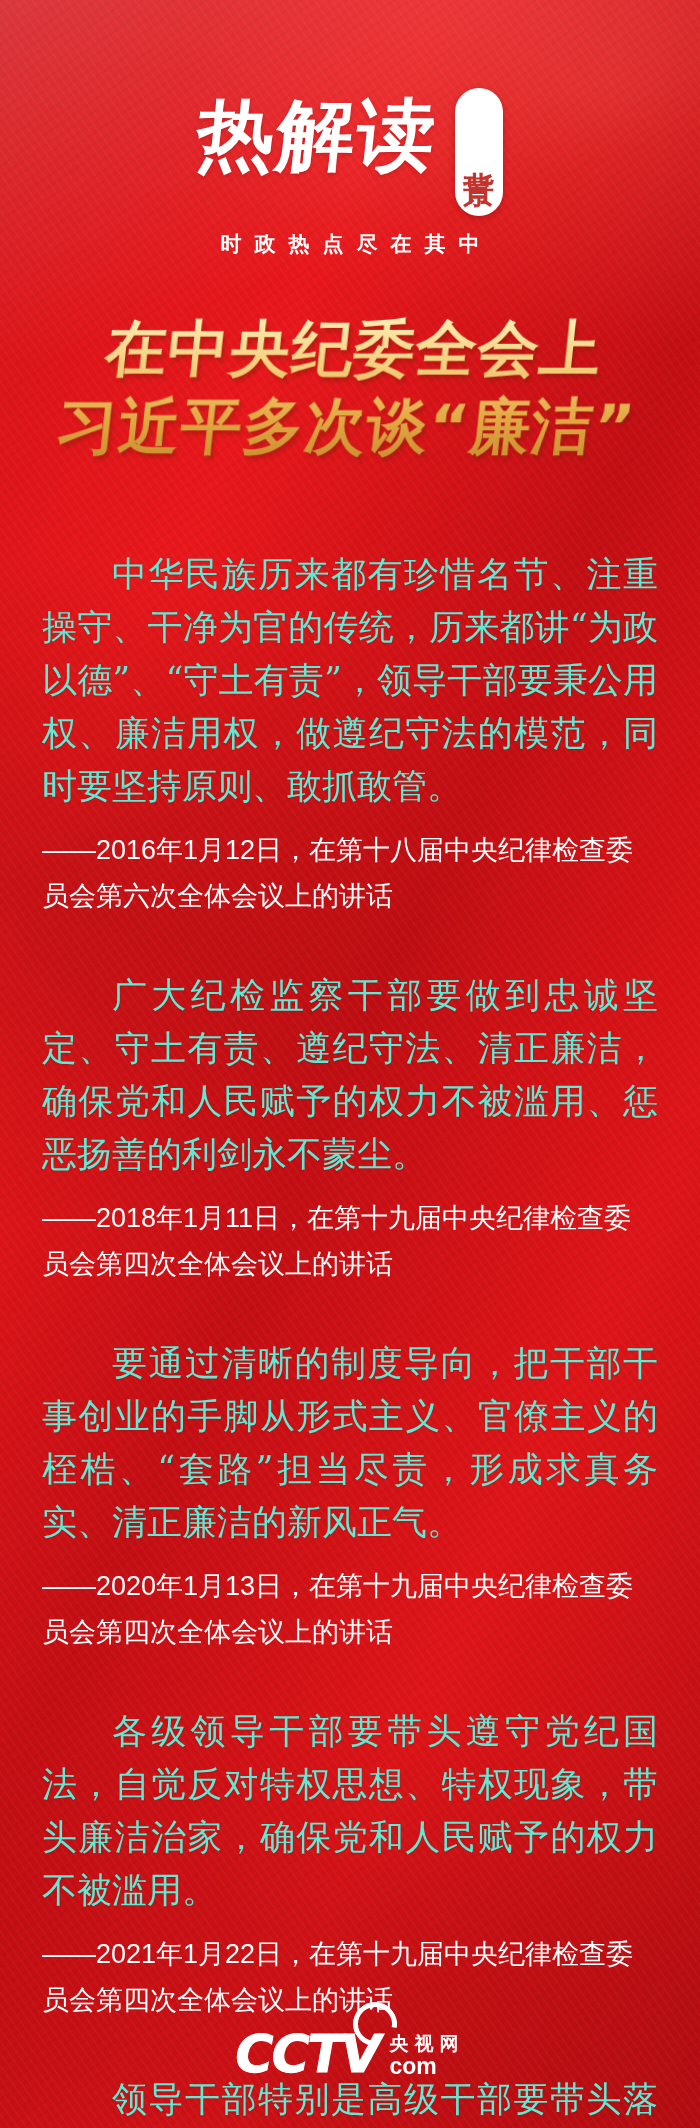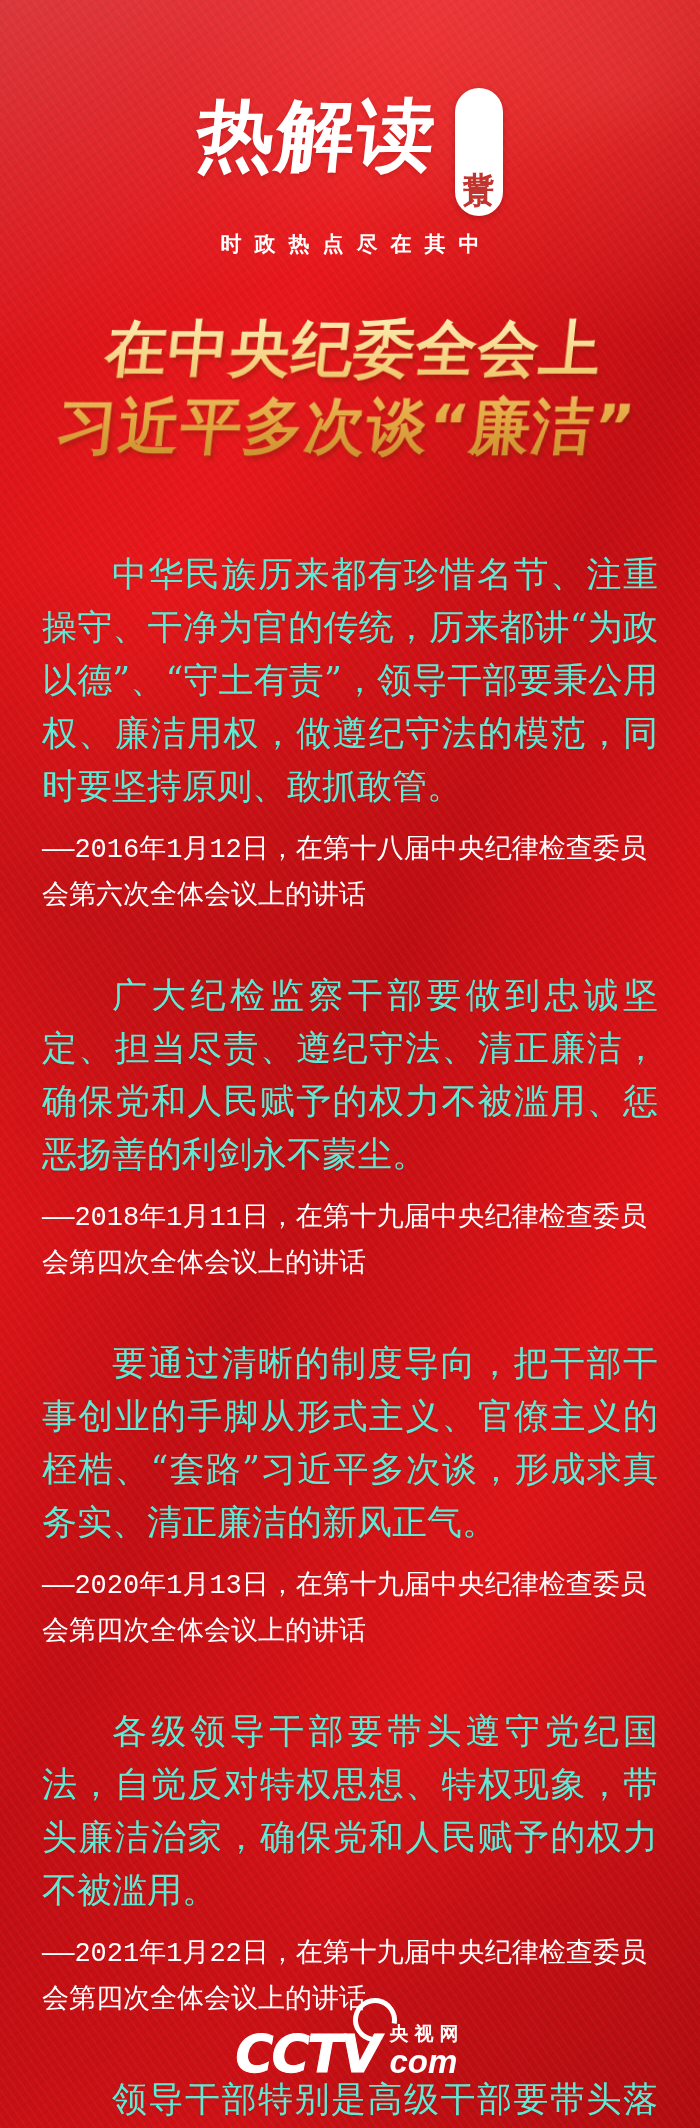--- a/index.html
+++ b/index.html
@@ -64,21 +64,21 @@
   .quote-block{ margin-bottom:50px; }
   .quote-text{
     color:#5eead4; font-size:35px; line-height:53px;
     text-align:justify; text-indent:2em; font-weight:500;
     font-family:"DejaVu Serif","Liberation Serif",serif;
     text-shadow:0 1px 2px rgba(120,0,0,0.20);
   }
   .quote-source{
     margin-top:14px; color:#ffffff; font-size:27px; line-height:46px;
     font-weight:400; text-align:left;
-    font-family:Liberation Mono, monospace;
+    font-family:Liberation Sans, sans-serif;
   }
 
   
   .footer{ position:absolute; left:0; bottom:48px; width:700px;
            display:flex; justify-content:center; }
   .cctv{ position:relative; display:flex; align-items:flex-end; gap:10px;
          color:#ffffff; }
   .cctv-word{
     font-size:52px; font-weight:900; letter-spacing:-2px; line-height:1;
     transform:skewX(-10deg);
@@ -86,21 +86,21 @@
     -webkit-text-stroke:1px #ffffff;
   }
   .cctv-ring{
     position:absolute; left:118px; top:-26px; width:44px; height:44px;
     border:5px solid #ffffff; border-radius:50%;
     border-bottom-color:transparent; transform:rotate(-35deg);
   }
   .cctv-right{ display:flex; flex-direction:column; align-items:flex-start;
                line-height:1; margin-bottom:2px; }
   .cctv-cn{ font-size:19px; font-weight:700; letter-spacing:6px; margin-bottom:2px; }
-  .cctv-com{ font-size:33px; font-weight:700; letter-spacing:0;font-style:italic; }
+  .cctv-com{ font-size:23px; font-weight:700; letter-spacing:0; }
 </style>
 </head>
 <body>
 
 <div class="sheet">
 
   <div class="header">
     <div class="logo-row">
       <span class="logo-main">热解读</span>
       <span class="badge">
@@ -116,26 +116,26 @@
   </div>
 
   <div class="quotes">
 
     <div class="quote-block">
       <p class="quote-text">中华民族历来都有珍惜名节、注重操守、干净为官的传统，历来都讲“为政以德”、“守土有责”，领导干部要秉公用权、廉洁用权，做遵纪守法的模范，同时要坚持原则、敢抓敢管。</p>
       <p class="quote-source">——2016年1月12日，在第十八届中央纪律检查委员会第六次全体会议上的讲话</p>
     </div>
 
     <div class="quote-block">
-      <p class="quote-text">广大纪检监察干部要做到忠诚坚定、担当尽责、遵纪守法、清正廉洁，确保党和人民赋予的权力不被滥用、惩恶扬善的利剑永不蒙尘。</p>
+      <p class="quote-text">广大纪检监察干部要做到忠诚坚定、守土有责、遵纪守法、清正廉洁，确保党和人民赋予的权力不被滥用、惩恶扬善的利剑永不蒙尘。</p>
       <p class="quote-source">——2018年1月11日，在第十九届中央纪律检查委员会第四次全体会议上的讲话</p>
     </div>
 
     <div class="quote-block">
-      <p class="quote-text">要通过清晰的制度导向，把干部干事创业的手脚从形式主义、官僚主义的桎梏、“套路”习近平多次谈，形成求真务实、清正廉洁的新风正气。</p>
+      <p class="quote-text">要通过清晰的制度导向，把干部干事创业的手脚从形式主义、官僚主义的桎梏、“套路”担当尽责，形成求真务实、清正廉洁的新风正气。</p>
       <p class="quote-source">——2020年1月13日，在第十九届中央纪律检查委员会第四次全体会议上的讲话</p>
     </div>
 
     <div class="quote-block">
       <p class="quote-text">各级领导干部要带头遵守党纪国法，自觉反对特权思想、特权现象，带头廉洁治家，确保党和人民赋予的权力不被滥用。</p>
       <p class="quote-source">——2021年1月22日，在第十九届中央纪律检查委员会第四次全体会议上的讲话</p>
     </div>
 
     <div class="quote-block">
       <p class="quote-text">领导干部特别是高级干部要带头落实关于加强新时代廉洁文化建设的意见，从思想上固本培元，提高党性觉悟，增强拒腐防变能力。</p>

